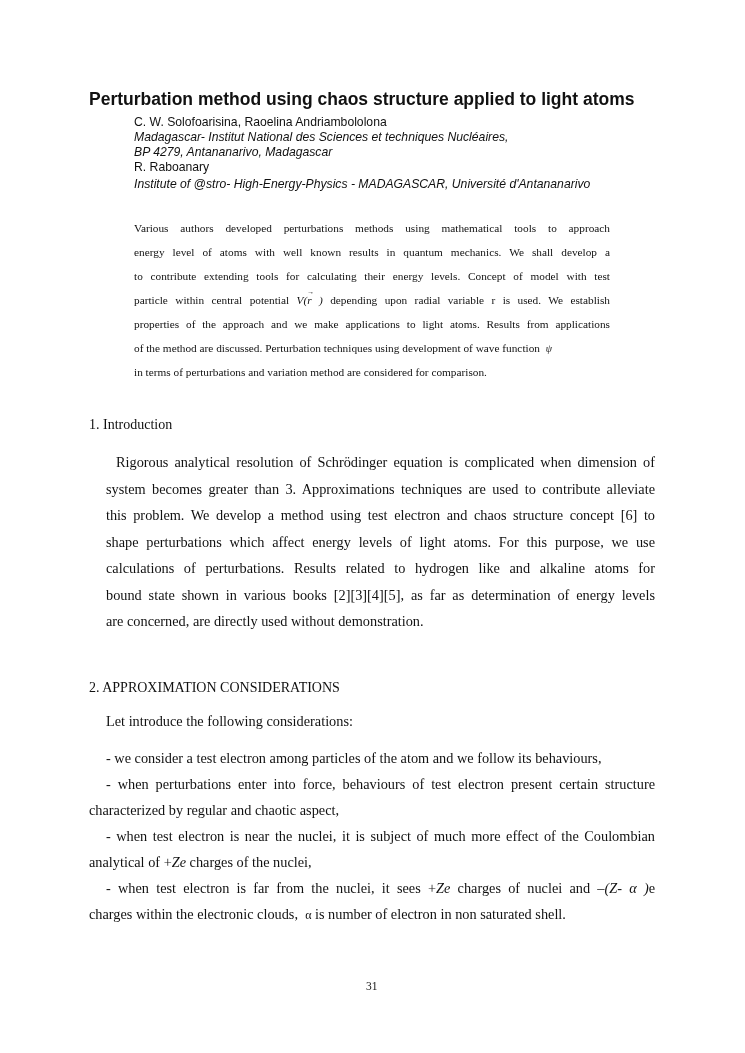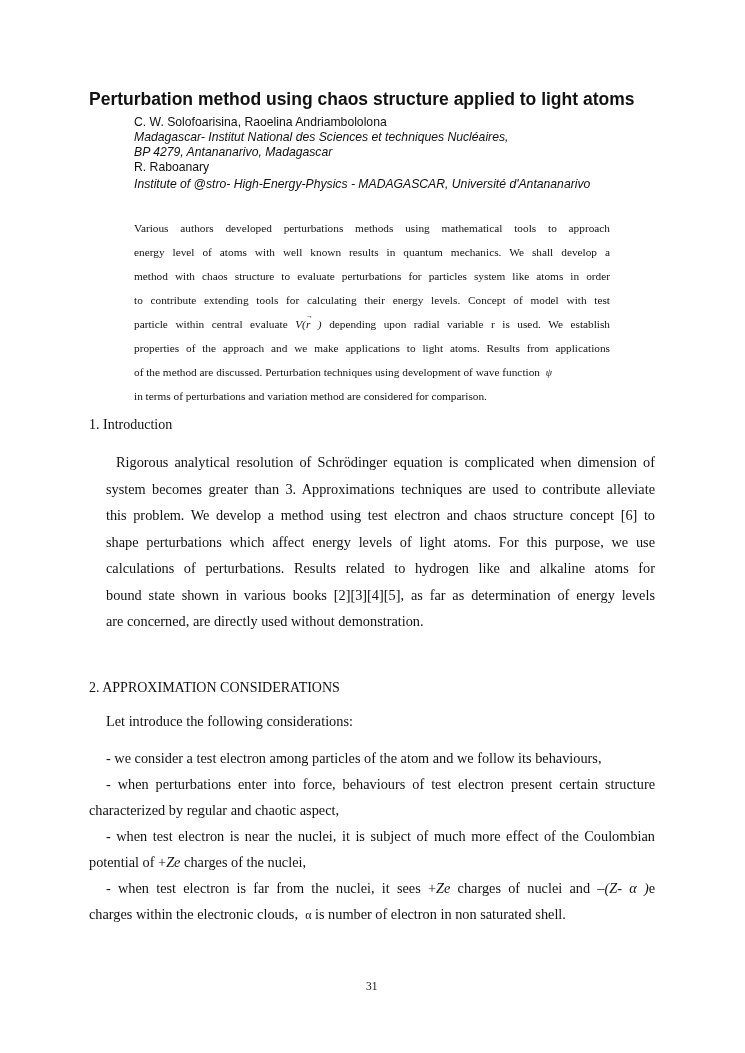--- a/index.html
+++ b/index.html
@@ -34,24 +34,23 @@
 
   <div class="abs sans auth" style="top:115px;">C. W. Solofoarisina, Raoelina Andriambololona</div>
   <div class="abs sans auth it" style="top:130px;">Madagascar- Institut National des Sciences et techniques Nucléaires,</div>
   <div class="abs sans auth it" style="top:145px;">BP 4279, Antananarivo, Madagascar</div>
   <div class="abs sans auth" style="top:160px;">R. Raboanary</div>
   <div class="abs sans auth it" style="top:177px;">Institute of @stro- High-Energy-Physics - MADAGASCAR, Université d'Antananarivo</div>
 
   <div class="abs serif abstract" style="top:216px;">
     <span class="justline">Various authors developed perturbations methods using mathematical tools to approach</span>
     <span class="justline">energy level of atoms with well known results in quantum mechanics. We shall develop a</span>
-    <span class="justline">method with chaos structure to evaluate perturbations for particles system like atoms in order</span>
     <span class="justline">to contribute extending tools for calculating their energy levels. Concept of model with test</span>
     <span class="justline">
-      <span>particle within central evaluate</span>
+      <span>particle within central potential</span>
       <span class="math"><span>V(</span><span class="vec">r</span><span> )</span></span>
       <span>depending upon radial variable r is used. We establish</span>
     </span>
     <span class="justline">properties of the approach and we make applications to light atoms. Results from applications</span>
     <span class="justline" style="text-align-last: left;">
       <span>of the method are discussed. Perturbation techniques using development of wave function</span>&nbsp;
       <span class="math" style="font-size:10px;">ψ</span>
     </span>
     <span class="lastline">in terms of perturbations and variation  method are considered for comparison.</span>
   </div>
@@ -70,20 +69,20 @@
 
   <div class="abs serif h" style="top:680px;">2.   APPROXIMATION CONSIDERATIONS</div>
 
   <div class="abs serif body14" style="left:106px; top:713px;">Let introduce the following considerations:</div>
 
   <div class="para serif body14" style="left:89px; top:745px; width:566px; line-height:26px;">
     <span class="ll" style="padding-left:17px;">- we consider a test electron among particles of the atom and we follow its behaviours,</span>
     <span class="jl" style="padding-left:17px;">- when perturbations enter into force, behaviours of test electron present certain structure</span>
     <span class="ll">characterized by regular and chaotic aspect,</span>
     <span class="jl" style="padding-left:17px;">- when test electron is near the nuclei, it is subject of  much more effect of the Coulombian</span>
-    <span class="ll"><span>potential of +</span><span class="math">Ze</span><span> charges of the nuclei,</span></span>
+    <span class="ll"><span>analytical of +</span><span class="math">Ze</span><span> charges of the nuclei,</span></span>
     <span class="jl" style="padding-left:17px;"><span>- when test electron is far from the nuclei, it sees +</span><span class="math">Ze</span><span>  charges of nuclei and –</span><span class="math">(Z- α )</span><span>e</span></span>
     <span class="ll"><span>charges within the electronic clouds,</span>&nbsp;&nbsp;<span style="font-size:12px;">α</span><span> is number of electron in non saturated shell.</span></span>
   </div>
 
   <div class="abs serif pagenum">31</div>
 
 </div>
 
 </body></html>

